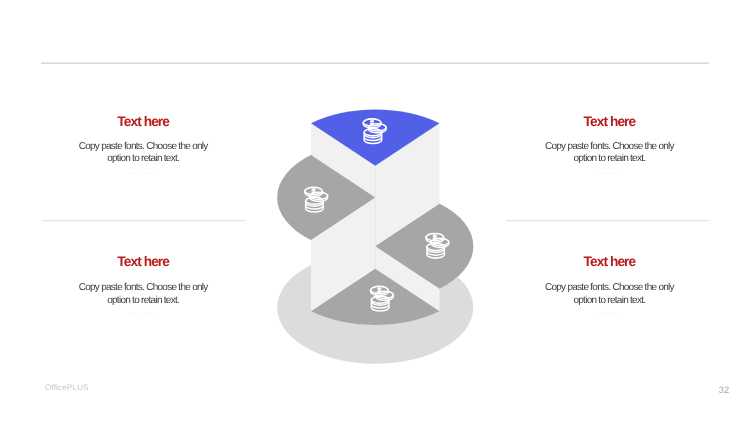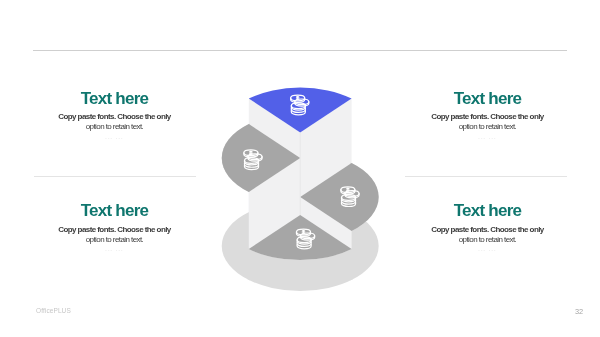--- a/index.html
+++ b/index.html
@@ -3,23 +3,23 @@
 <meta charset="utf-8">
 <style>
   html,body{margin:0;padding:0;}
   body{width:600px;height:337px;background:#ffffff;font-family:"Liberation Sans",sans-serif;overflow:hidden;}
   .slide{position:relative;width:600px;height:337px;background:#fff;}
   .rule{position:absolute;height:1px;}
   .rule-top{left:33px;top:50px;width:534px;background:#cfcfcf;}
   .rule-left{left:34px;top:176px;width:162px;background:#e4e4e4;}
   .rule-right{left:405px;top:176px;width:162px;background:#e4e4e4;}
   .block{position:absolute;text-align:center;width:180px;}
-  .block .title{font-size:17px;font-weight:bold;color:#0f766e;letter-spacing:-0.75px;line-height:13px;height:13px;}
+  .block .title{font-size:11px;font-weight:bold;color:#b91c1c;letter-spacing:-0.75px;line-height:13px;height:13px;}
   .block .body{font-size:8px;letter-spacing:-0.58px;color:#3c3c3c;line-height:10.4px;height:10.4px;}
-  .block .body1{margin-top:7.6px;font-weight:bold;}
+  .block .body1{margin-top:7.6px;}
   .block .dots{font-size:4px;color:#ededed;letter-spacing:1.3px;line-height:9px;margin-top:1px;}
   .footer-left{position:absolute;left:36px;top:307px;font-size:6.5px;color:#c6c6c6;letter-spacing:0.1px;}
   .footer-right{position:absolute;left:555px;top:307px;font-size:7.4px;color:#a4a4a4;padding-left:20px;}
   svg.chart{position:absolute;left:0;top:0;}
   .w-outer{fill:#dcdcdc;}
   .w-side{fill:#f1f1f2;}
   .edge{stroke:#e4e4e4;stroke-width:0.7;fill:none;}
   .w-top-gray{fill:#a6a6a6;}
   .w-top-blue{fill:#5260e8;}
 </style>

